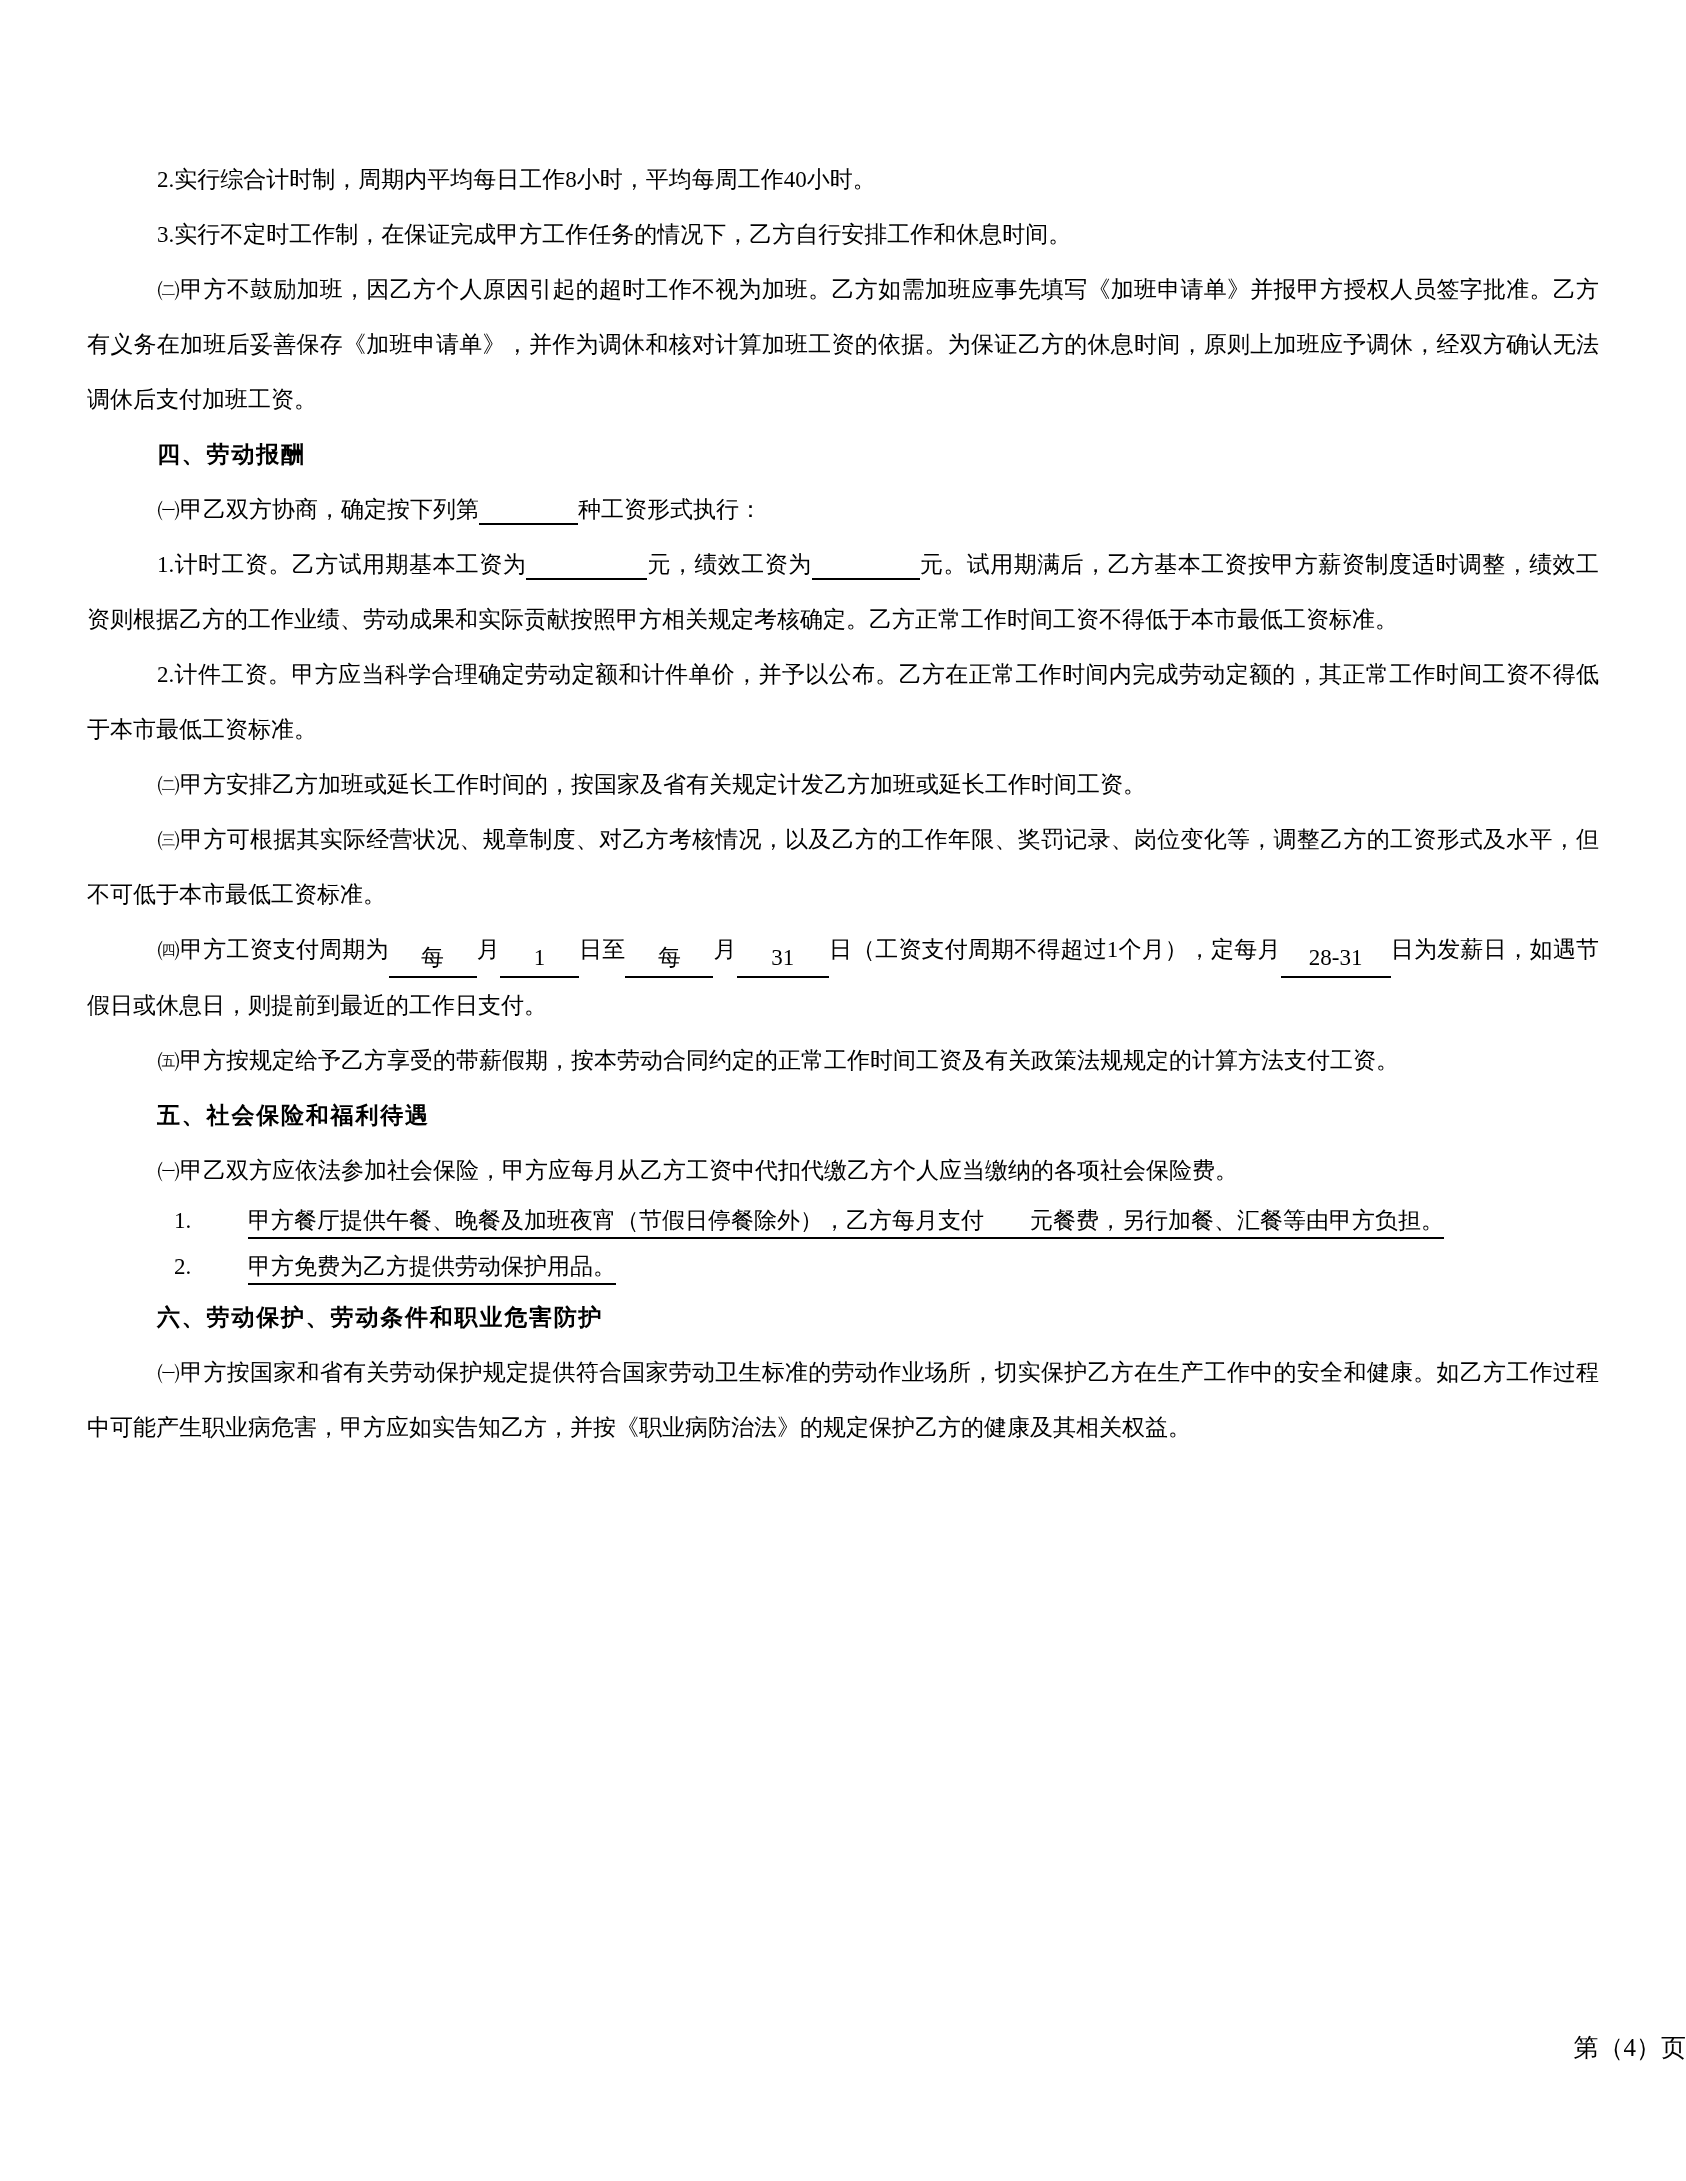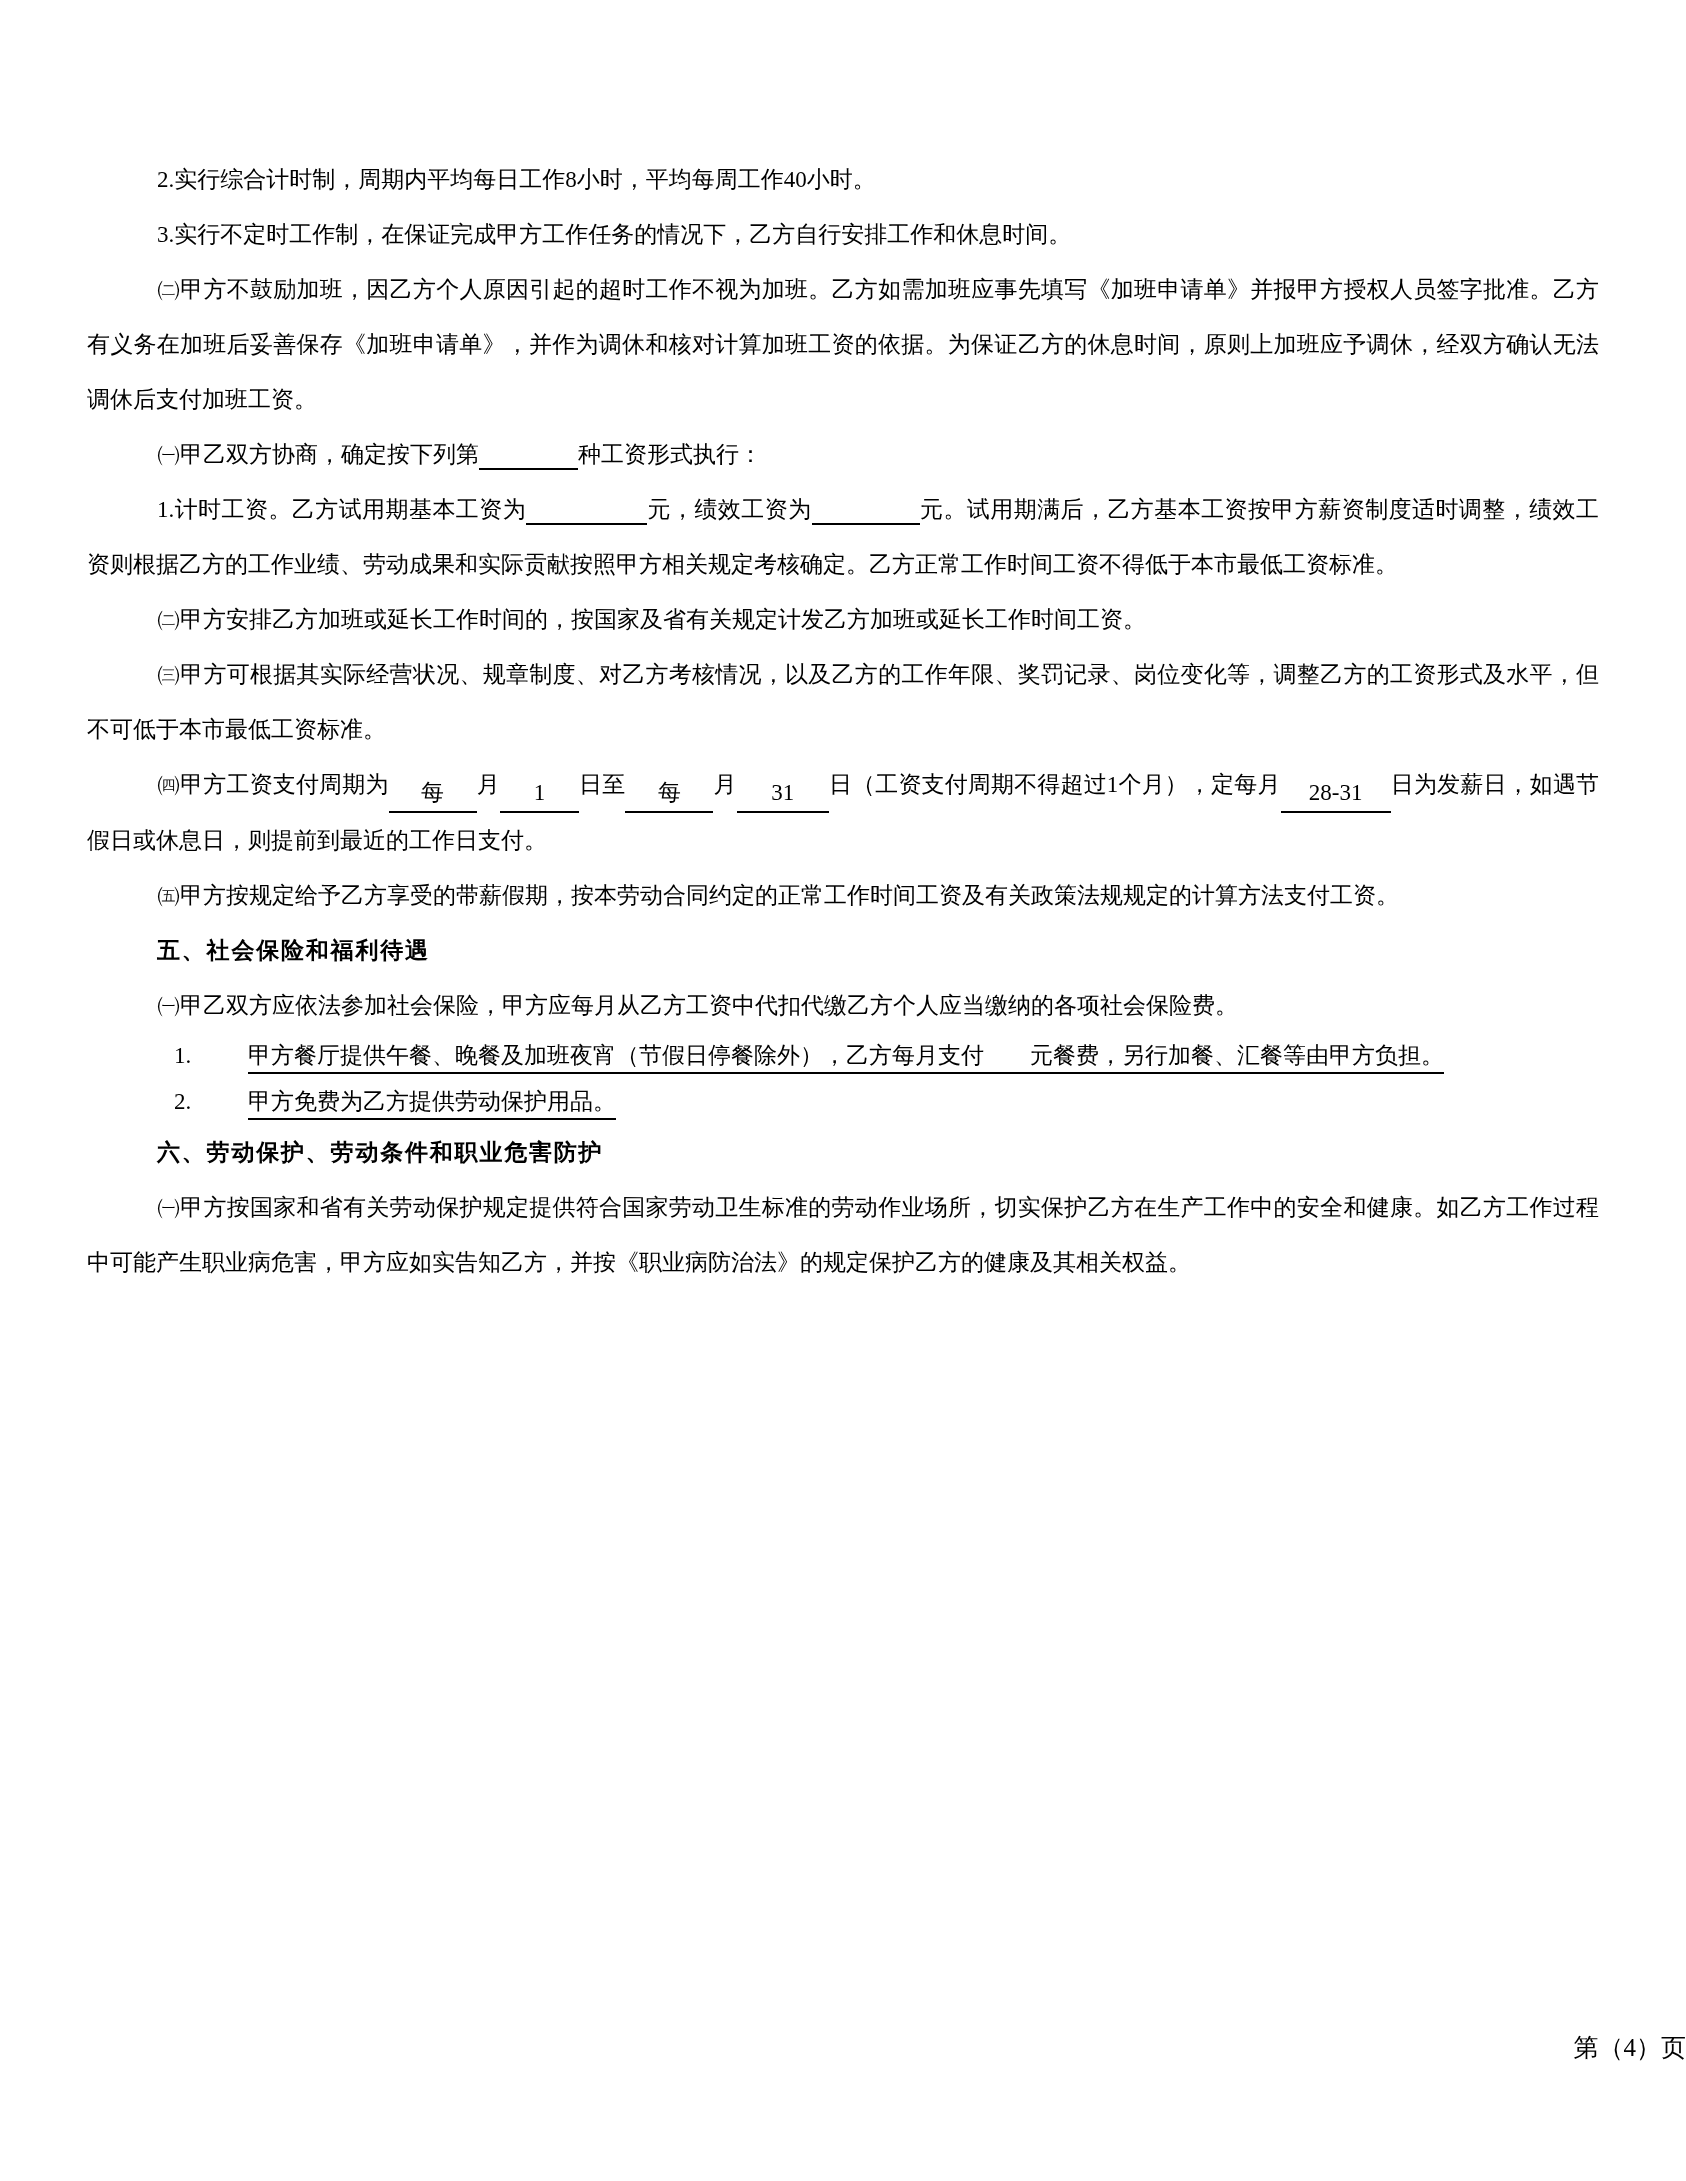--- a/index.html
+++ b/index.html
@@ -42,22 +42,24 @@
   }
 </style>
 </head>
 <body>
 
 <div class="page">
   <div class="content" id="doc">
       <div class="para"><span>2.实行综合计时制，周期内平均每日工作8小时，平均每周工作40小时。</span></div>
       <div class="para"><span>3.实行不定时工作制，在保证完成甲方工作任务的情况下，乙方自行安排工作和休息时间。</span></div>
       <div class="para"><span>㈡甲方不鼓励加班，因乙方个人原因引起的超时工作不视为加班。乙方如需加班应事先填写《加班申请单》并报甲方授权人员签字批准。乙方有义务在加班后妥善保存《加班申请单》，并作为调休和核对计算加班工资的依据。为保证乙方的休息时间，原则上加班应予调休，经双方确认无法调休后支付加班工资。</span></div>
+      <div class="heading"><span>四、劳动报酬</span></div>
       <div class="para"><span>㈠甲乙双方协商，确定按下列第</span><span class="blank" style="min-width: 99px;"></span><span>种工资形式执行：</span></div>
       <div class="para"><span>1.计时工资。乙方试用期基本工资为</span><span class="blank" style="min-width: 121px;"></span><span>元，绩效工资为</span><span class="blank" style="min-width: 108px;"></span><span>元。试用期满后，乙方基本工资按甲方薪资制度适时调整，绩效工资则根据乙方的工作业绩、劳动成果和实际贡献按照甲方相关规定考核确定。乙方正常工作时间工资不得低于本市最低工资标准。</span></div>
+      <div class="para"><span>2.计件工资。甲方应当科学合理确定劳动定额和计件单价，并予以公布。乙方在正常工作时间内完成劳动定额的，其正常工作时间工资不得低于本市最低工资标准。</span></div>
       <div class="para"><span>㈡甲方安排乙方加班或延长工作时间的，按国家及省有关规定计发乙方加班或延长工作时间工资。</span></div>
       <div class="para"><span>㈢甲方可根据其实际经营状况、规章制度、对乙方考核情况，以及乙方的工作年限、奖罚记录、岗位变化等，调整乙方的工资形式及水平，但不可低于本市最低工资标准。</span></div>
       <div class="para"><span>㈣甲方工资支付周期为</span><span class="blank" style="min-width: 88px;">每</span><span>月</span><span class="blank" style="min-width: 79px;">1</span><span>日至</span><span class="blank" style="min-width: 88px;">每</span><span>月</span><span class="blank" style="min-width: 92px;">31</span><span>日（工资支付周期不得超过1个月），定每月</span><span class="blank" style="min-width: 110px;">28-31</span><span>日为发薪日，如遇节假日或休息日，则提前到最近的工作日支付。</span></div>
       <div class="para"><span>㈤甲方按规定给予乙方享受的带薪假期，按本劳动合同约定的正常工作时间工资及有关政策法规规定的计算方法支付工资。</span></div>
       <div class="heading"><span>五、社会保险和福利待遇</span></div>
       <div class="para"><span>㈠甲乙双方应依法参加社会保险，甲方应每月从乙方工资中代扣代缴乙方个人应当缴纳的各项社会保险费。</span></div>
       <div class="li"><span class="num">1.</span><span class="li-text"><span>甲方餐厅提供午餐、晚餐及加班夜宵（节假日停餐除外），乙方每月支付</span><span class="gap">　　</span><span>元餐费，另行加餐、汇餐等由甲方负担。</span></span></div>
       <div class="li"><span class="num">2.</span><span class="li-text"><span>甲方免费为乙方提供劳动保护用品。</span></span></div>
       <div class="heading"><span>六、劳动保护、劳动条件和职业危害防护</span></div>
       <div class="para"><span>㈠甲方按国家和省有关劳动保护规定提供符合国家劳动卫生标准的劳动作业场所，切实保护乙方在生产工作中的安全和健康。如乙方工作过程中可能产生职业病危害，甲方应如实告知乙方，并按《职业病防治法》的规定保护乙方的健康及其相关权益。</span></div>

